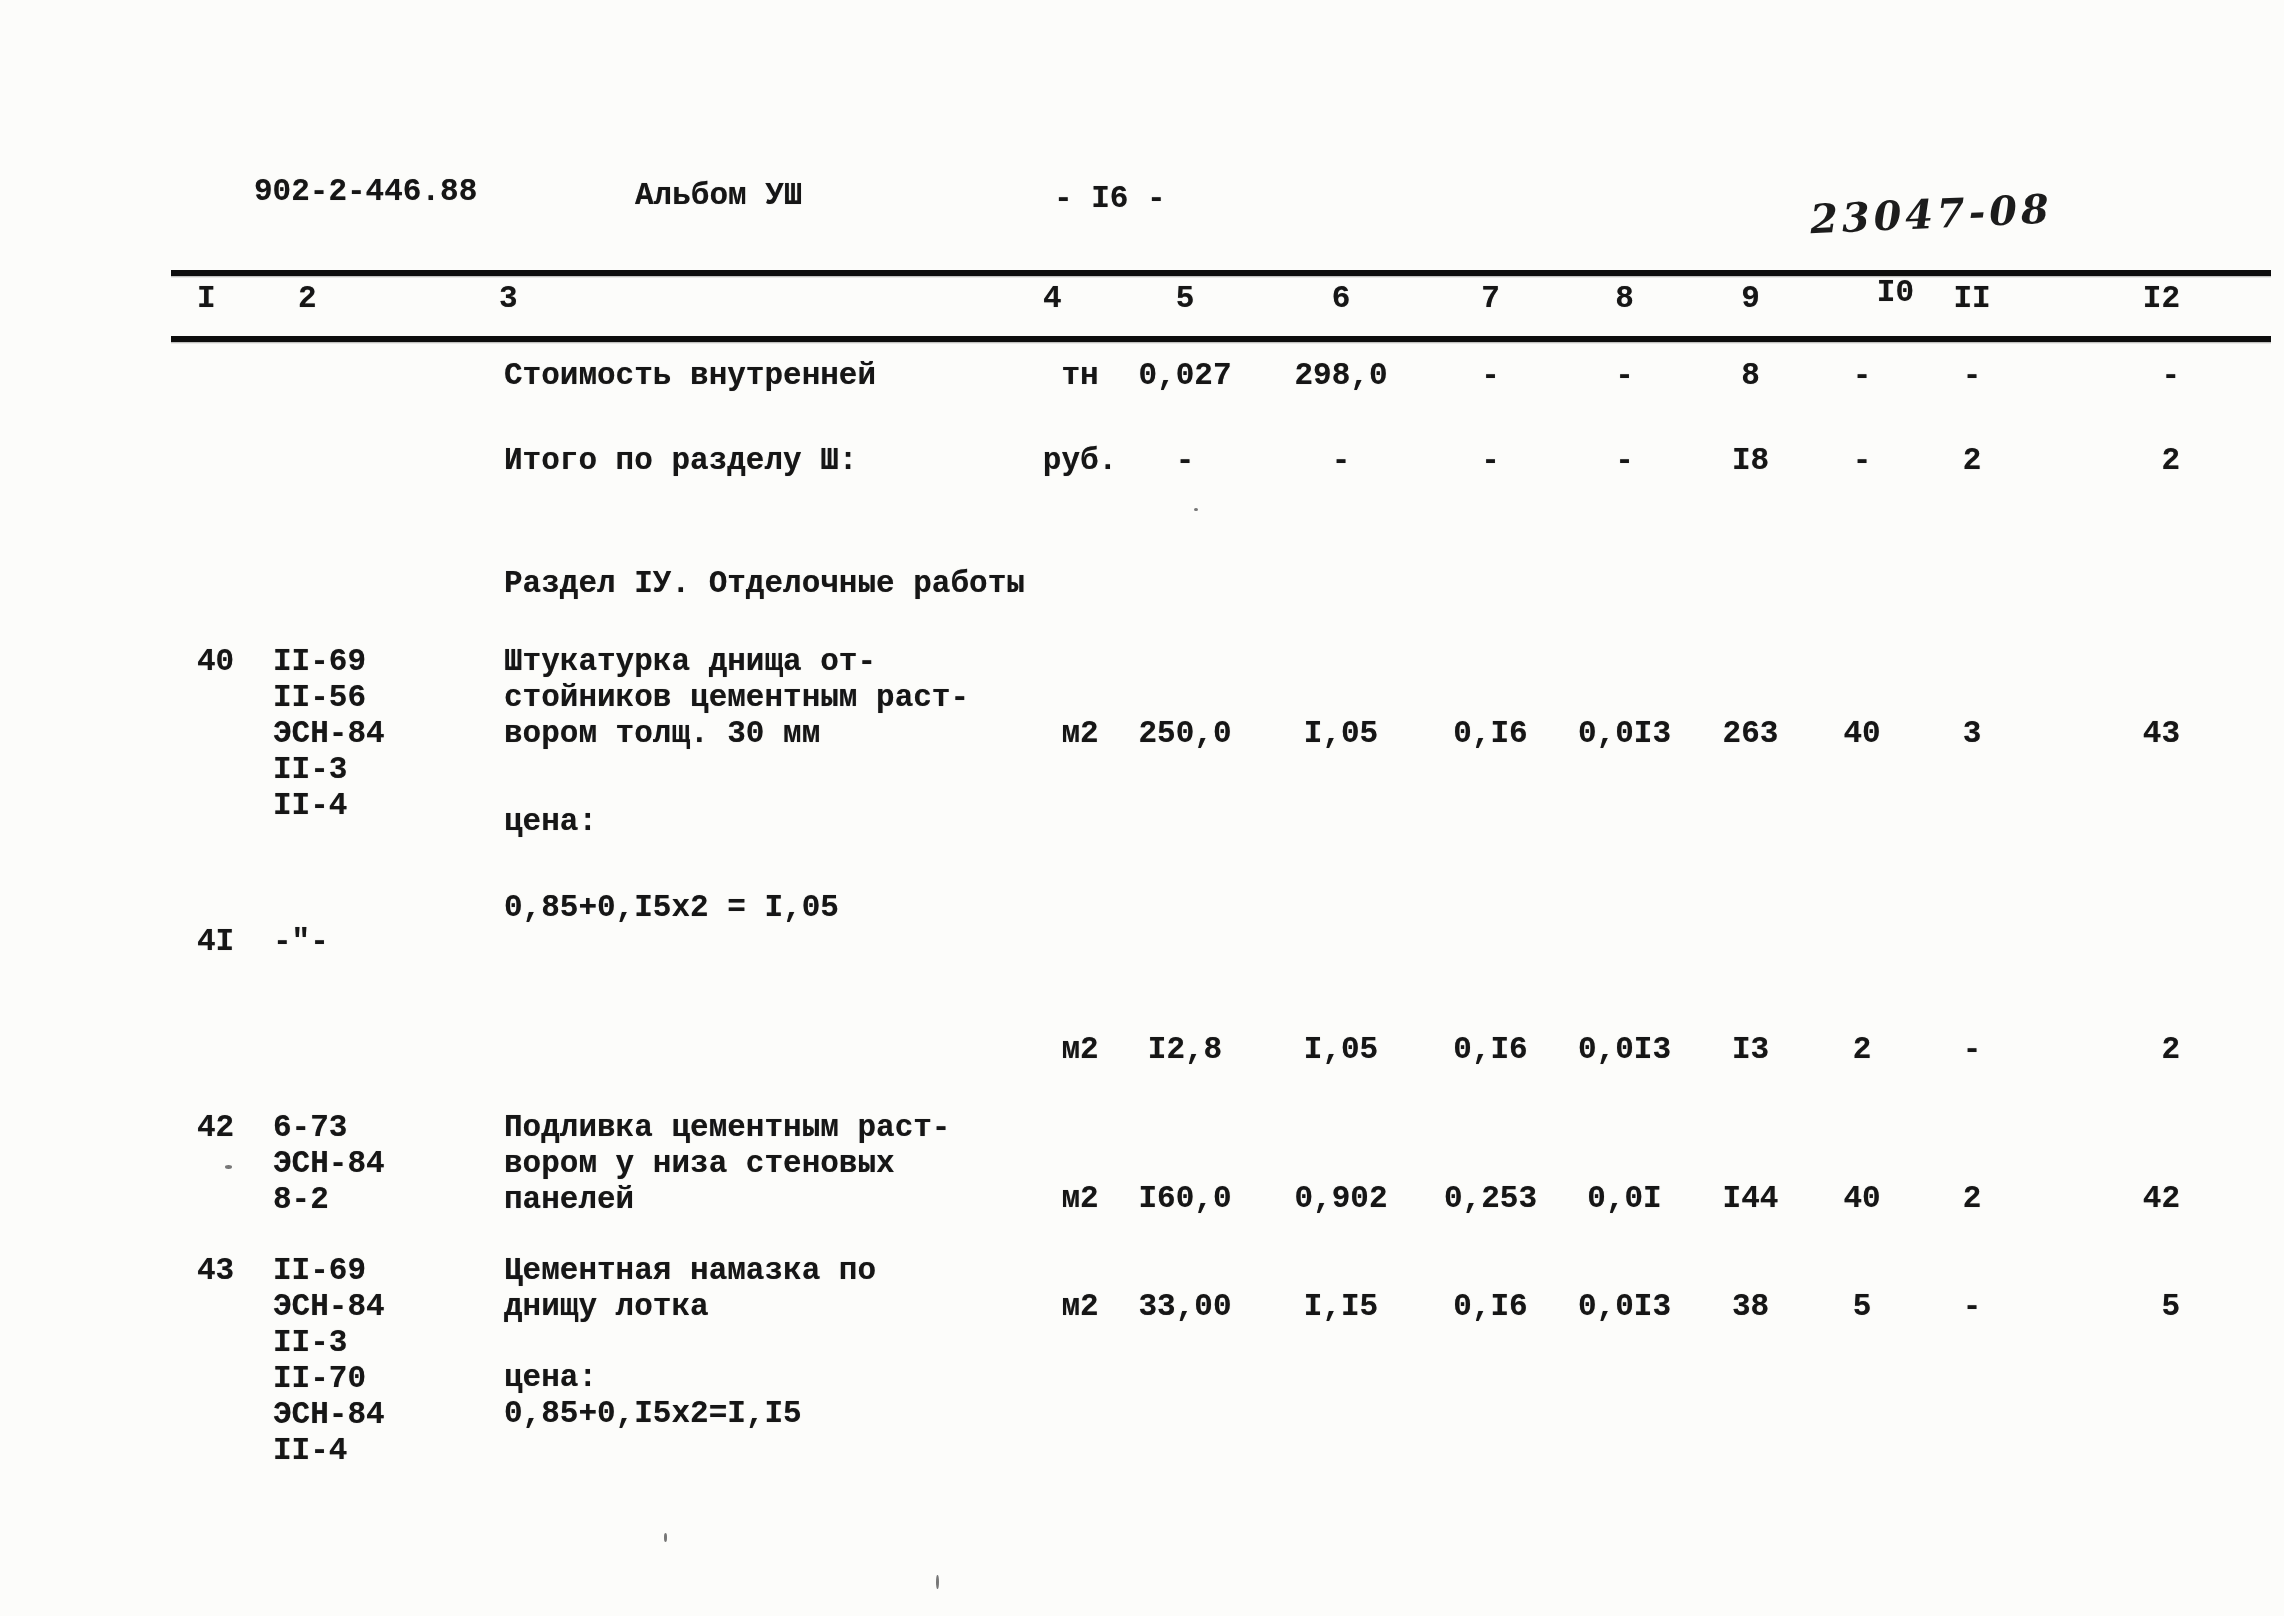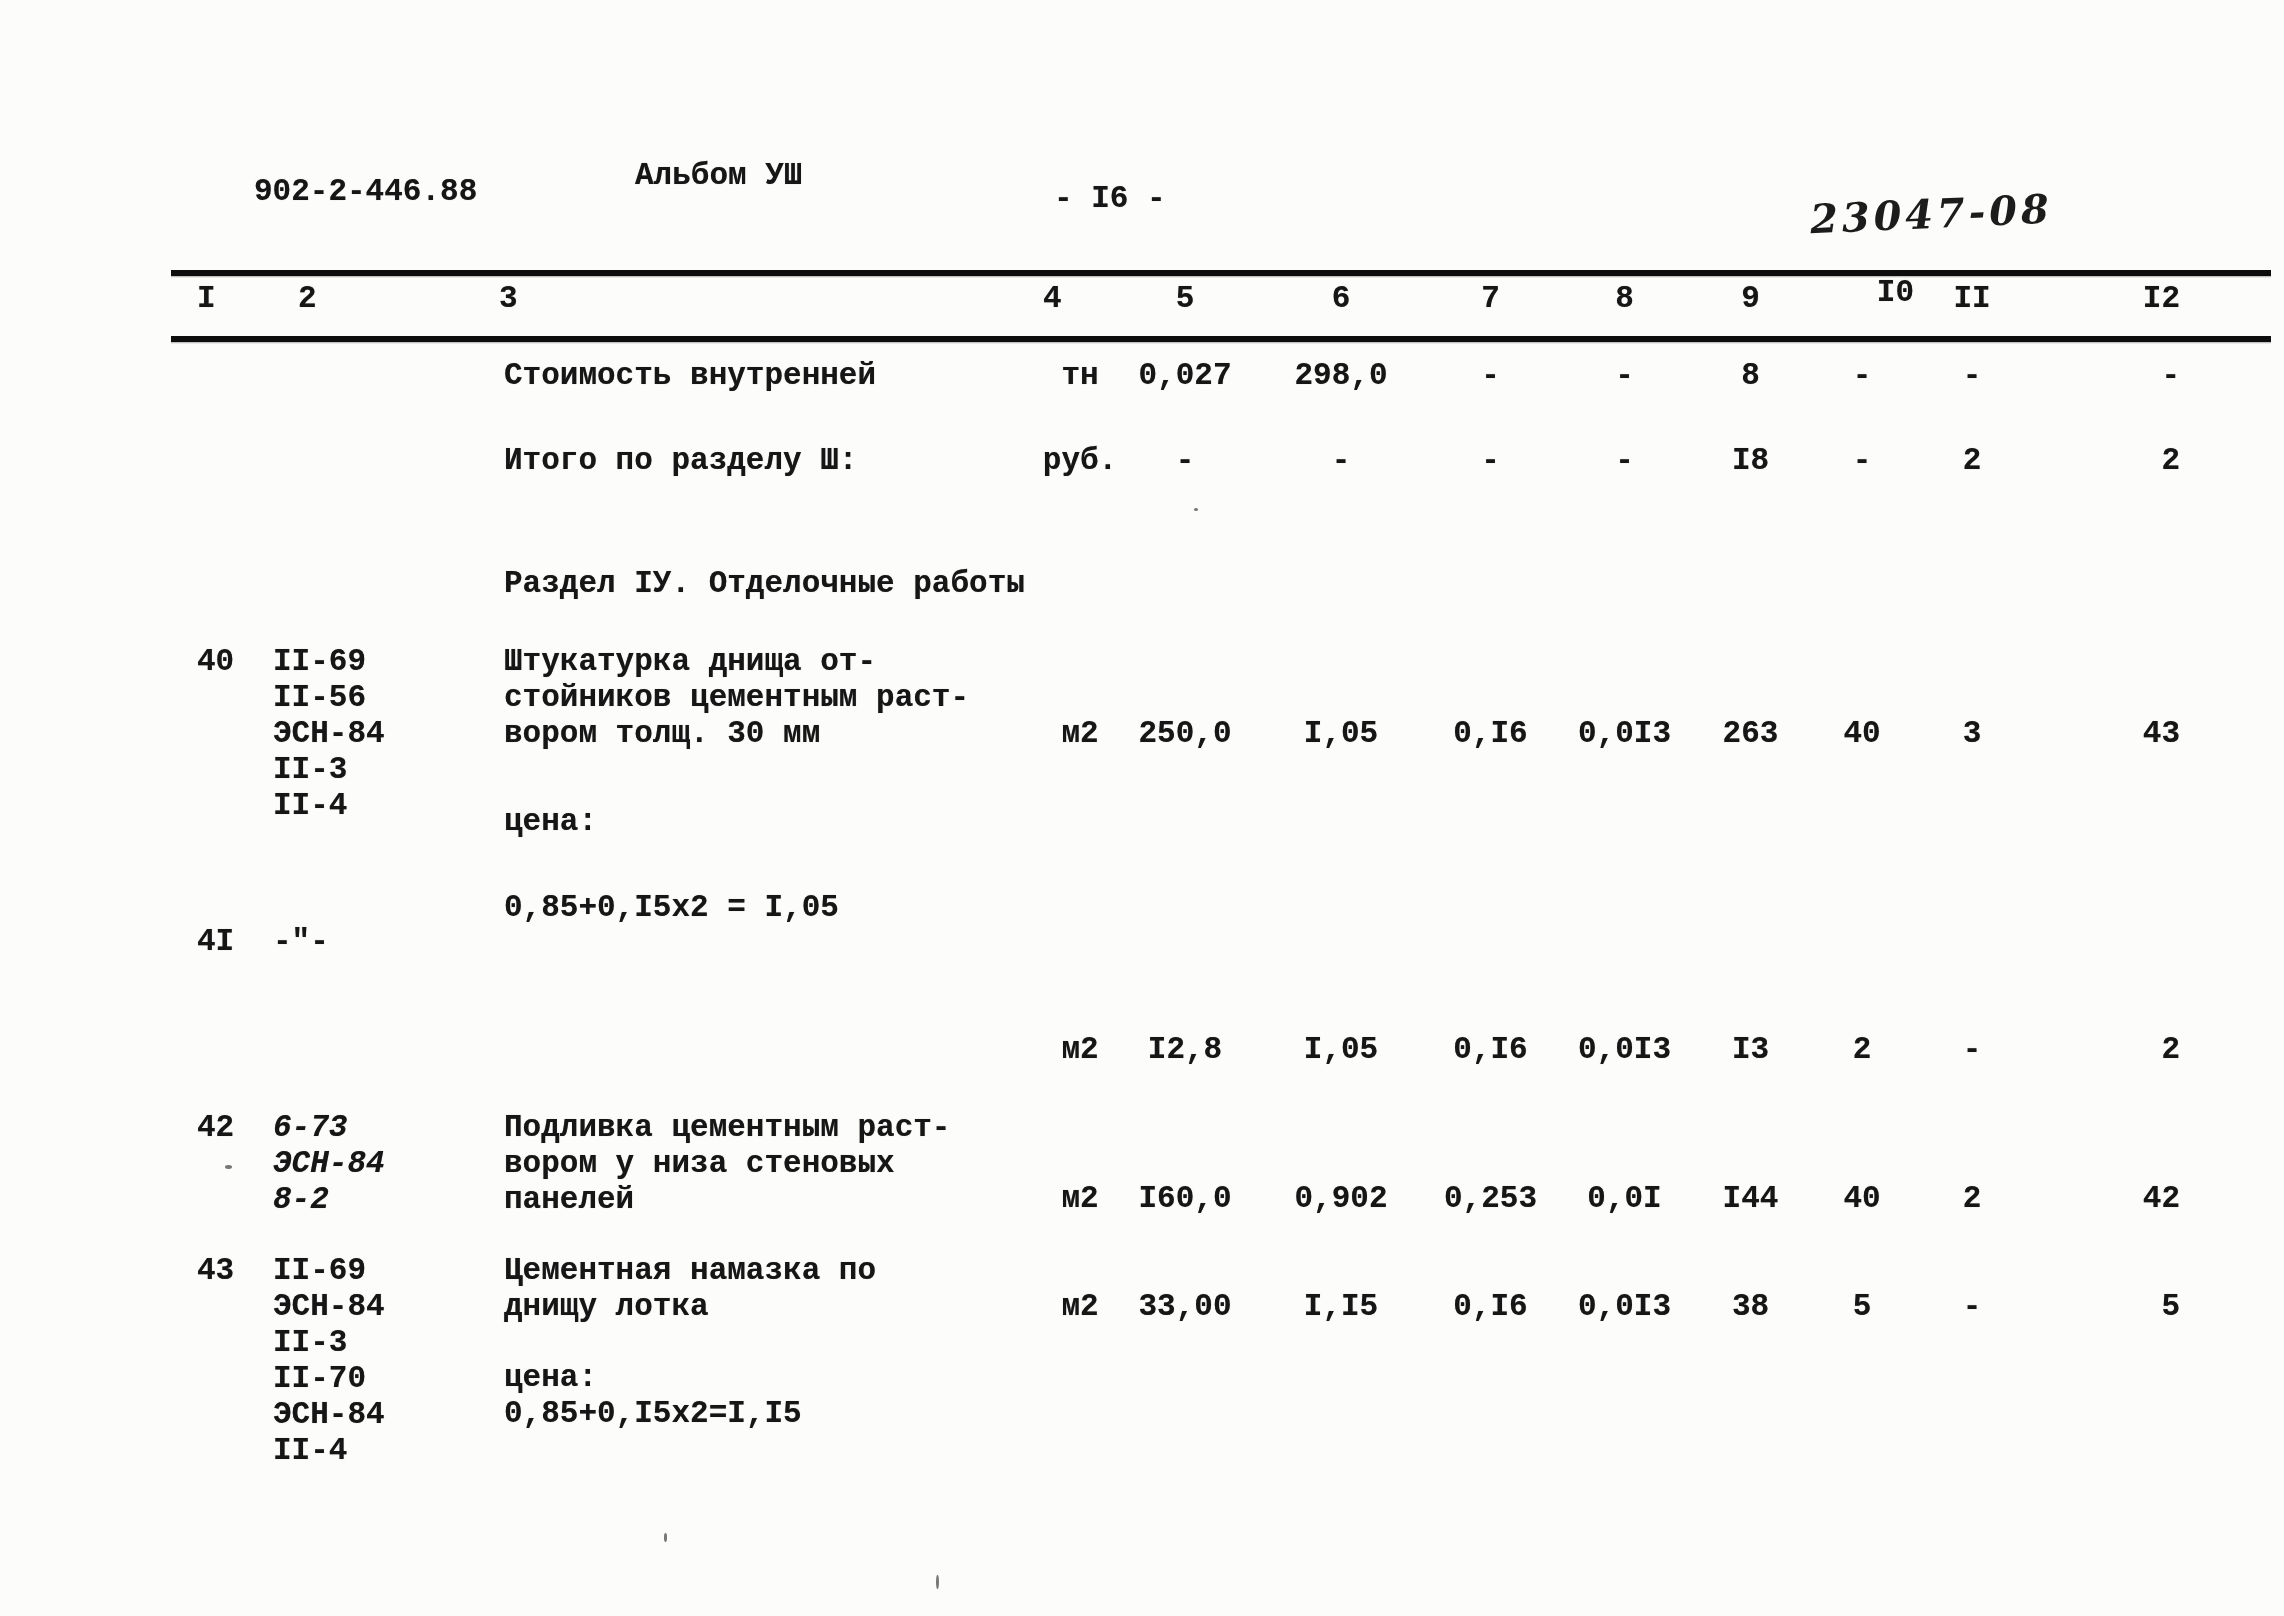--- a/index.html
+++ b/index.html
@@ -48,21 +48,21 @@
     color:#1c1c1c;
   }
   .speck{position:absolute;background:#777;border-radius:50%;}
 </style>
 </head>
 <body>
 
 <div class="page">
 
   <div class="t" style="left:254px;top:174px;">902-2-446.88</div>
-  <div class="t" style="left:635px;top:158px;">Альбом УШ</div>
+  <div class="t" style="left:635px;top:178px;">Альбом УШ</div>
   <div class="t" style="left:1054px;top:181px;">- I6 -</div>
   <div class="handwritten" style="left:1810px;top:190px;">23047-08</div>
 
   <div class="rule" style="top:270px;"></div>
   <div class="rule" style="top:336px;"></div>
 
   <div class="t" style="left:197px;top:281px;">I</div>
   <div class="t" style="left:298px;top:281px;">2</div>
   <div class="t" style="left:499px;top:281px;">3</div>
   <div class="t" style="left:1043px;top:281px;">4</div>
@@ -126,21 +126,21 @@
   <div class="t c5" style="top:1032px;">I2,8</div>
   <div class="t c6" style="top:1032px;">I,05</div>
   <div class="t c7" style="top:1032px;">0,I6</div>
   <div class="t c8" style="top:1032px;">0,0I3</div>
   <div class="t c9" style="top:1032px;">I3</div>
   <div class="t c10" style="top:1032px;">2</div>
   <div class="t c11" style="top:1032px;">-</div>
   <div class="t c12" style="top:1032px;">2</div>
 
   <div class="t c1" style="top:1110px;">42</div>
-  <div class="t c2" style="top:1110px;font-style:italic;">6-73
+  <div class="t c2" style="top:1110px;">6-73
 ЭСН-84
 8-2</div>
   <div class="t c3" style="top:1110px;">Подливка цементным раст-
 вором у низа стеновых
 панелей</div>
   <div class="t c4" style="top:1181px;">м2</div>
   <div class="t c5" style="top:1181px;">I60,0</div>
   <div class="t c6" style="top:1181px;">0,902</div>
   <div class="t c7" style="top:1181px;">0,253</div>
   <div class="t c8" style="top:1181px;">0,0I</div>

